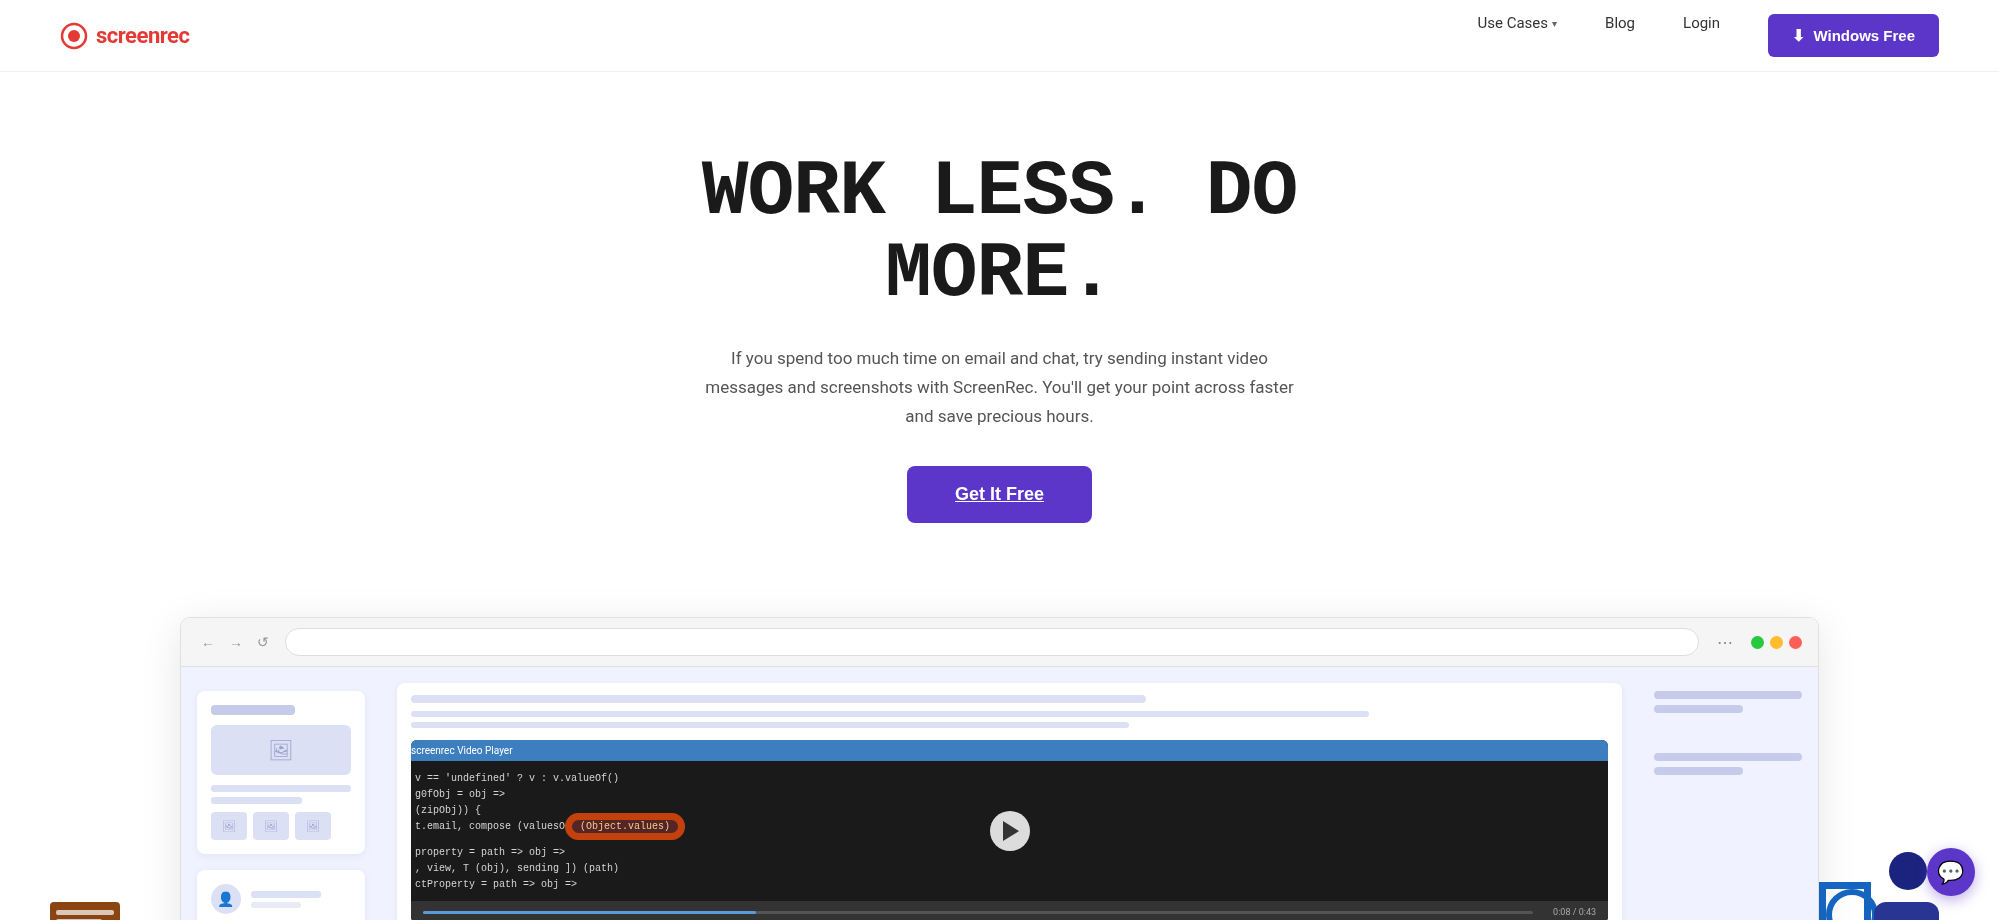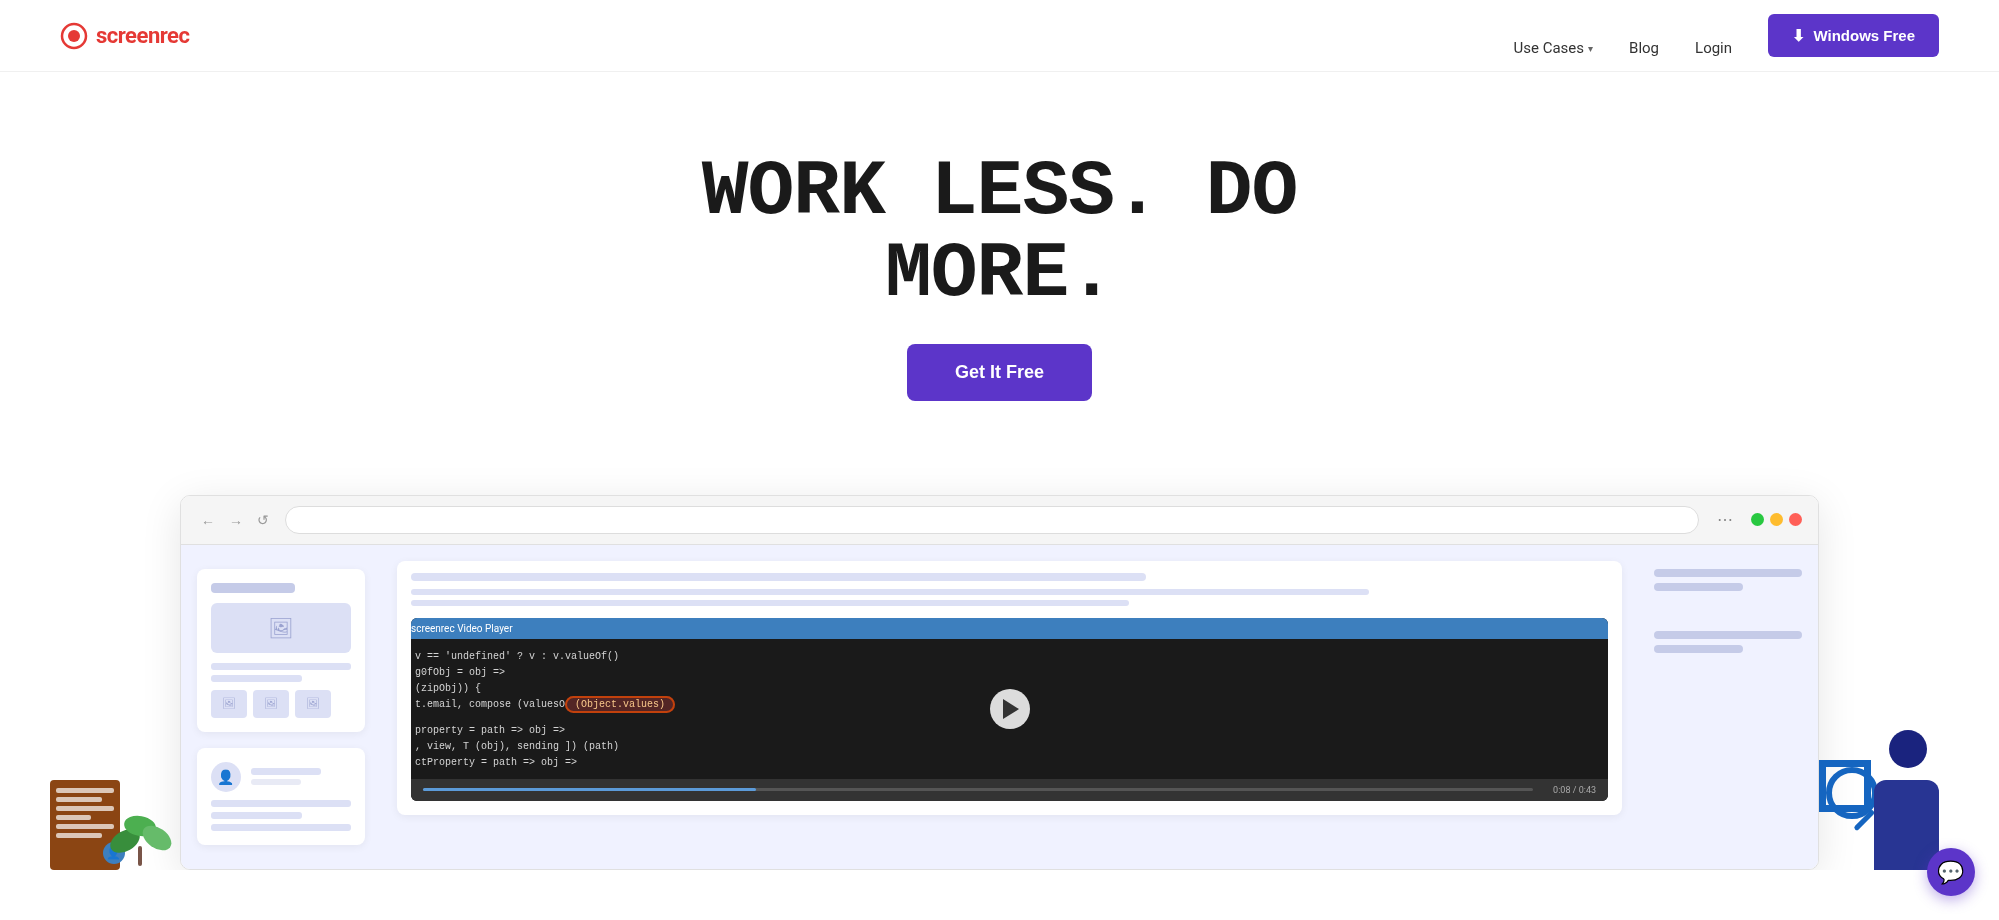--- a/index.html
+++ b/index.html
@@ -46,22 +46,22 @@
       color: #1a1a1a;
       letter-spacing: -0.5px;
     }
 
     .logo-text span {
       color: #e53935;
     }
 
     .nav-links {
       display: flex;
-      align-items: flex-end;
-      gap: 36px;
+      align-items: flex-start;
+      gap: 48px;
     }
 
     .nav-link {
       font-size: 15px;
       color: #333;
       text-decoration: none;
       cursor: pointer;
       display: flex;
       align-items: center;
       gap: 4px;
@@ -120,20 +120,21 @@
       background: #5c35c9;
       color: #fff;
       border: none;
       padding: 18px 48px;
       border-radius: 8px;
       font-size: 18px;
       font-weight: 600;
       cursor: pointer;
       display: inline-block;
       margin-bottom: 14px;
+      text-decoration: underline;
     }
 
     .hero-note {
       font-size: 13px;
       color: #888;
       margin-top: 4px;
     }
 
     
     .browser-section {
@@ -368,21 +369,21 @@
       top: 10px;
       left: 4px;
       font-family: 'Courier New', monospace;
       font-size: 10px;
       color: #d4d4d4;
       line-height: 1.6;
     }
 
     .code-highlight {
       background: rgba(255, 70, 70, 0.25);
-      border: 2px solid #c2410c;
+      border: 7px solid #c2410c;
       border-radius: 30px;
       padding: 1px 8px;
       color: #f8c78a;
     }
 
     .play-btn-overlay {
       width: 40px;
       height: 40px;
       background: rgba(255,255,255,0.85);
       border-radius: 50%;
@@ -555,20 +556,21 @@
     </a>
     <button class="btn-download">
       <span class="download-icon">⬇</span>
       <span>Windows Free</span>
     </button>
   </div>
 </nav>
 
 <section class="hero">
   <h1 class="hero-title">WORK LESS. DO MORE.</h1>
+  <p class="hero-subtitle">If you spend too much time on email and chat, try sending instant video messages and screenshots with ScreenRec. You'll get your point across faster and save precious hours.</p>
   <button class="btn-get-free">Get It Free</button>
 </section>
 
 <div class="browser-section">
 
   <div class="floating-doc" style="position: absolute; left: 50px; bottom: 0; z-index: 2;">
     <div class="doc-illustration">
       <div class="doc-line wide"></div>
       <div class="doc-line medium"></div>
       <div class="doc-line wide"></div>

